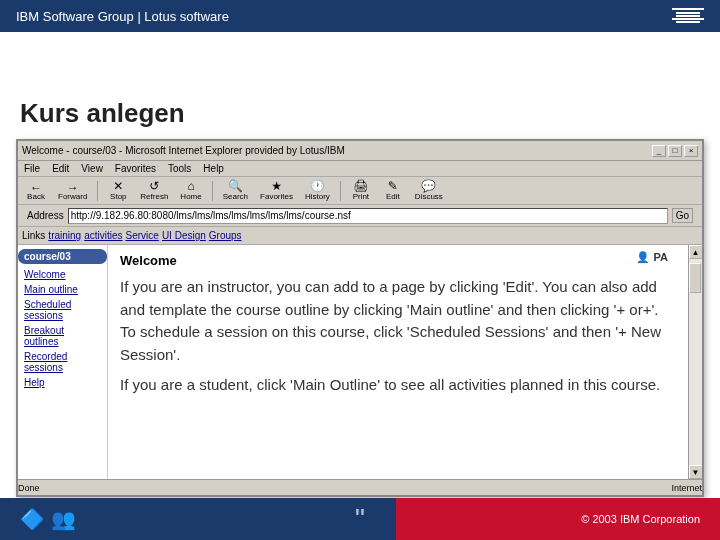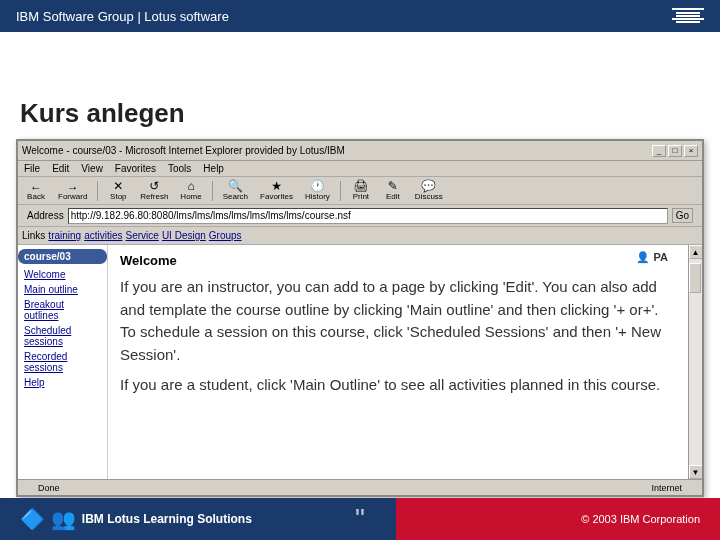--- a/index.html
+++ b/index.html
@@ -273,21 +273,21 @@
       left: 0;
     }
 
     
     #browser-statusbar {
       background: #d4d0c8;
       height: 16px;
       border-top: 1px solid #999;
       display: flex;
       align-items: center;
-      padding: 0 20px;
+      padding: 0 0;
       font-size: 9px;
       font-family: 'Tahoma', sans-serif;
       justify-content: space-between;
     }
 
     
     #footer {
       position: absolute;
       bottom: 0;
       left: 0;
@@ -456,22 +456,22 @@
     <span class="link-item">UI Design</span>
     <span class="link-item">Groups</span>
   </div>
 
   <div id="browser-content">
 
     <div id="browser-nav">
       <div class="nav-header">course/03</div>
       <span class="nav-link">Welcome</span>
       <span class="nav-link">Main outline</span>
+      <span class="nav-link">Scheduled sessions</span>
       <span class="nav-link">Breakout outlines</span>
-      <span class="nav-link">Scheduled sessions</span>
       <span class="nav-link">Recorded sessions</span>
       <span class="nav-link">Help</span>
     </div>
 
     <div id="browser-main">
       <span class="user-icon">👤 PA</span>
       <div class="content-title">Welcome</div>
       <div class="content-body" style="margin-bottom: 8px;">If you are an instructor, you can add to a page by clicking 'Edit'. You can also add and template the course outline by clicking 'Main outline' and then clicking '+ or+'. To schedule a session on this course, click 'Scheduled Sessions' and then '+ New Session'.</div>
       <div class="content-body">If you are a student, click 'Main Outline' to see all activities planned in this course.</div>
     </div>
@@ -490,18 +490,17 @@
     <span>Internet</span>
   </div>
 
 </div>
 
 <div id="footer">
   <div id="footer-left">
     <div id="footer-logo-area">
       <span class="footer-icon">🔷</span>
       <span class="footer-icon">👥</span>
-      <span id="footer-lotus-text">IBM Lotus Learning Solutions</span>
     </div>
   </div>
   <span id="footer-quote">"</span>
   <div id="footer-right">© 2003 IBM Corporation</div>
 </div>
 
 </body></html>

